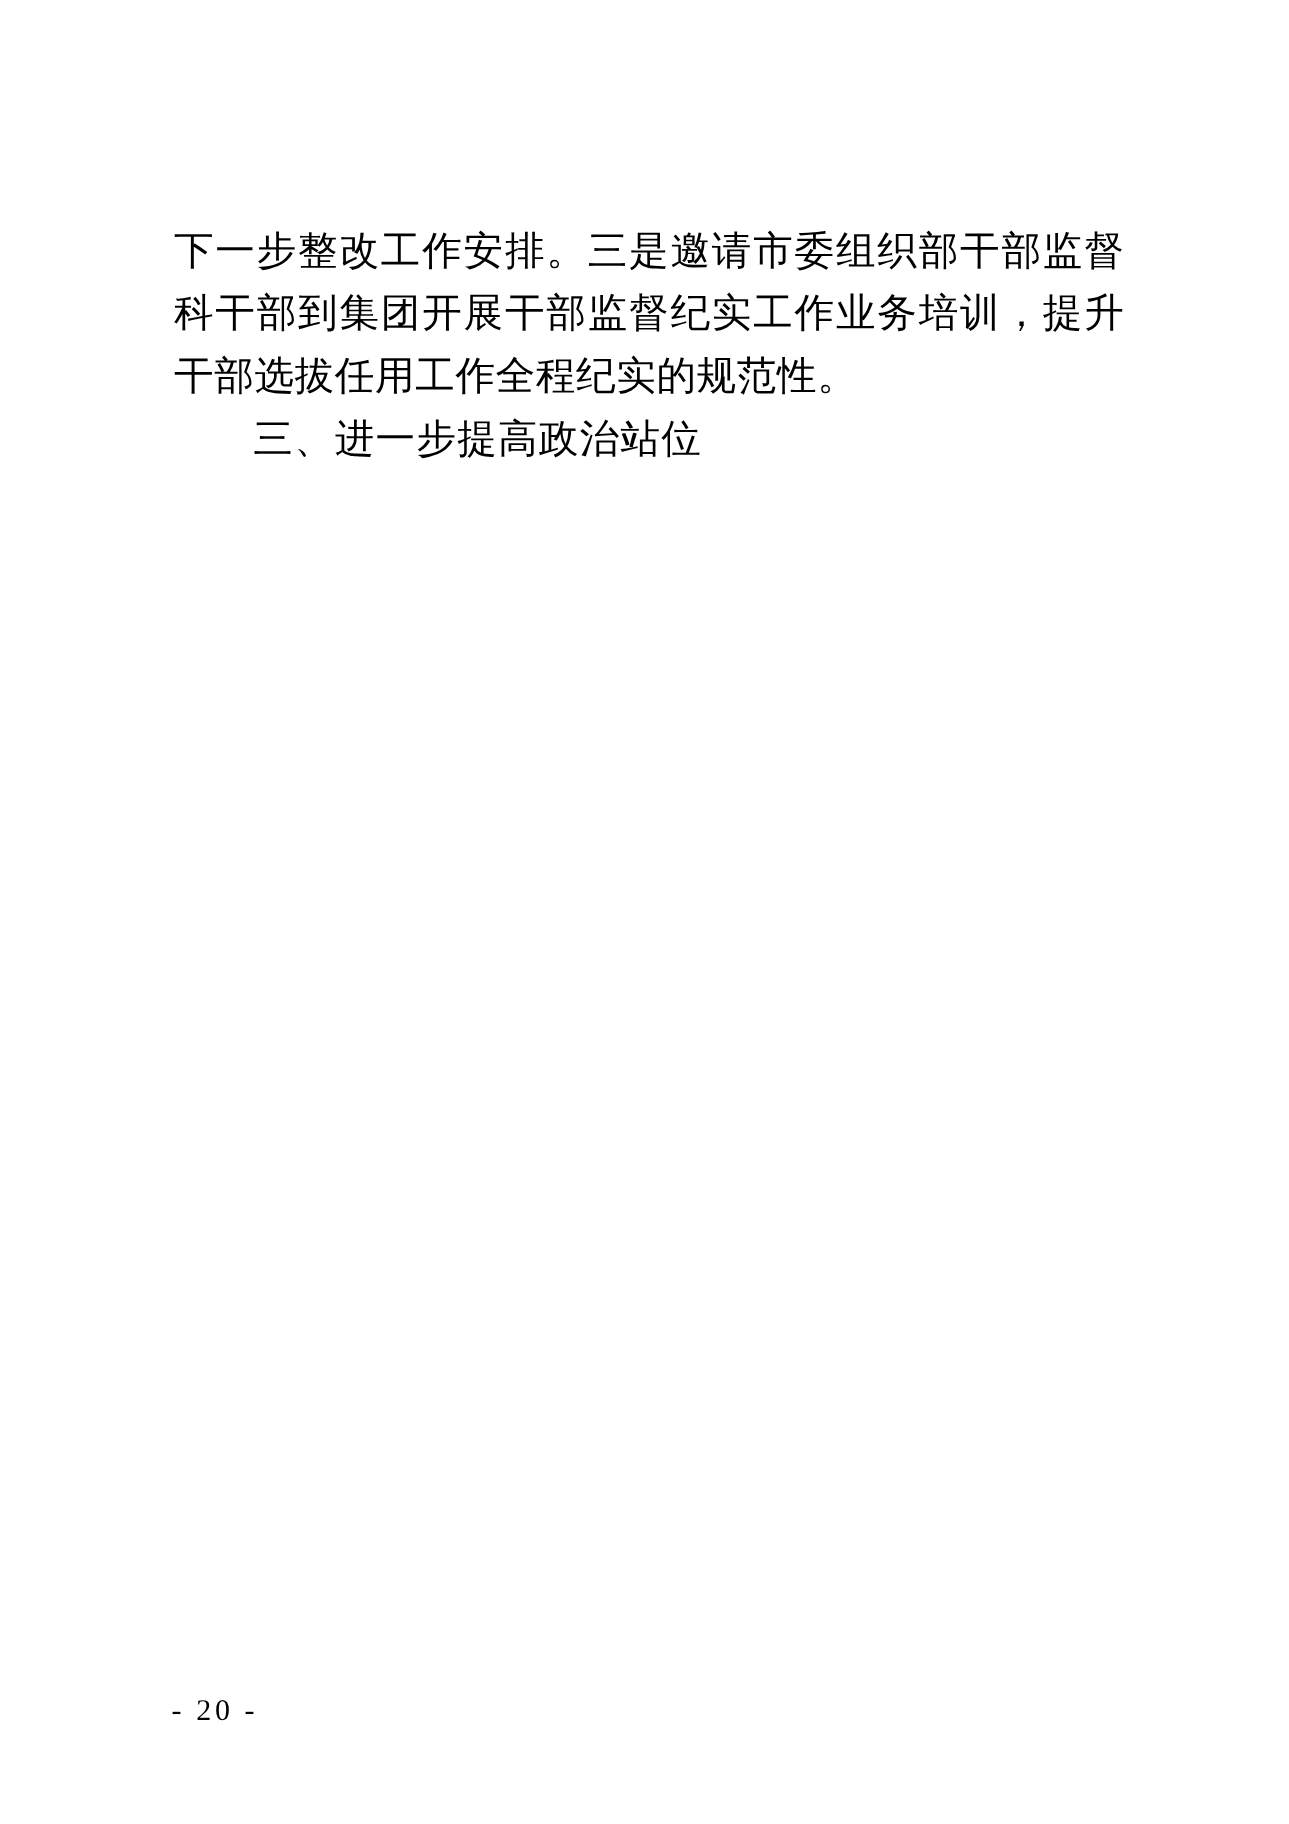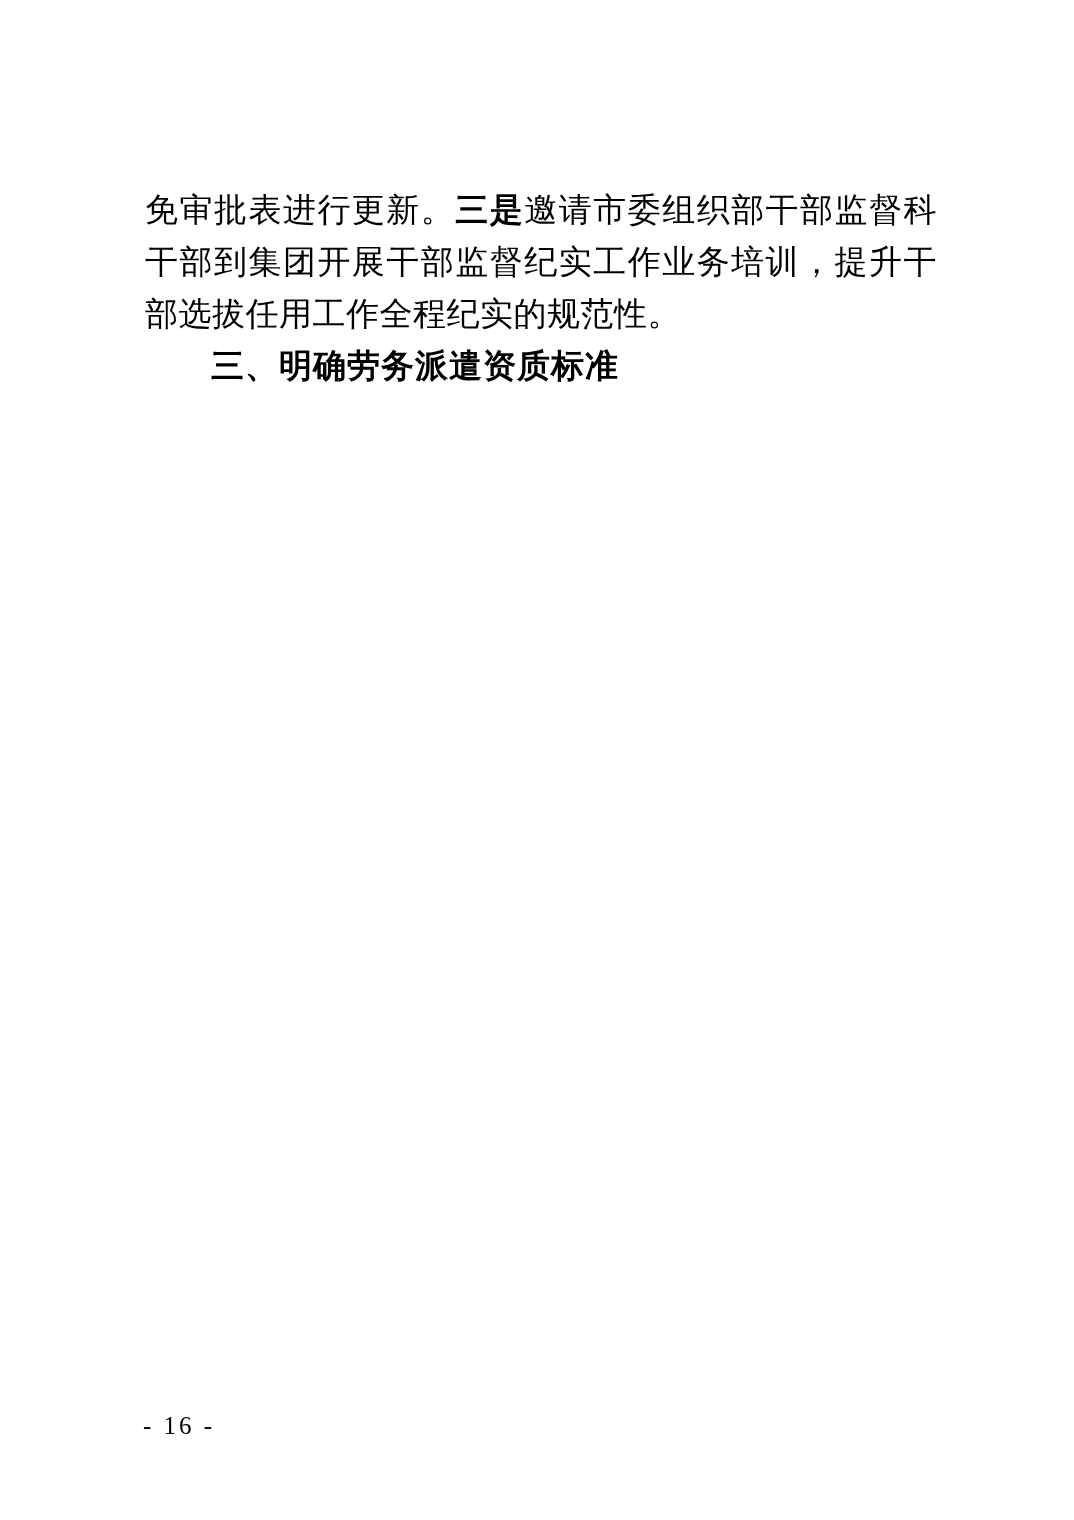--- a/index.html
+++ b/index.html
@@ -40,34 +40,34 @@
     text-indent: 2em;
     font-weight: bold;
   }
   p.heading-sans {
     text-indent: 2em;
     font-weight: bold;
     font-family: "Liberation Sans", "DejaVu Sans", sans-serif;
     letter-spacing: 1px;
   }
   .run-normal { font-weight: normal; }
-  .run-bold { font-weight: bold; margin-top: 24px; }
+  .run-bold { font-weight: normal; margin-top: 24px; }
   .run-kaiti-bold { font-weight: bold; }
   .footer {
     position: absolute;
     left: 143px;
     top: 1410px;
     font-size: 25px;
     line-height: 32px;
     letter-spacing: 3px;
     font-family: "Liberation Serif", "DejaVu Serif", serif;
   }
 </style>
 </head>
 <body>
 
 <div class="page">
   <div class="textblock">
-      <p class="para body-continued"><span class="run-normal">免审批表进行更新。</span><span class="run-bold">三是</span><span class="run-normal">邀请市委组织部干部监督科干部到集团开展干部监督纪实工作业务培训，提升干部选拔任用工作全程纪实的规范性。</span></p>
-      <p class="para heading-sans"><span class="run-bold">三、明确劳务派遣资质标准</span></p>
+      <p class="para body-continued"><span class="run-normal">下一步整改工作安排。</span><span class="run-bold">三是</span><span class="run-normal">邀请市委组织部干部监督科干部到集团开展干部监督纪实工作业务培训，提升干部选拔任用工作全程纪实的规范性。</span></p>
+      <p class="para heading-sans"><span class="run-bold">三、进一步提高政治站位</span></p>
     </div>
-  <div class="footer">- 16 -</div>
+  <div class="footer">- 20 -</div>
 </div>
 
 </body></html>

